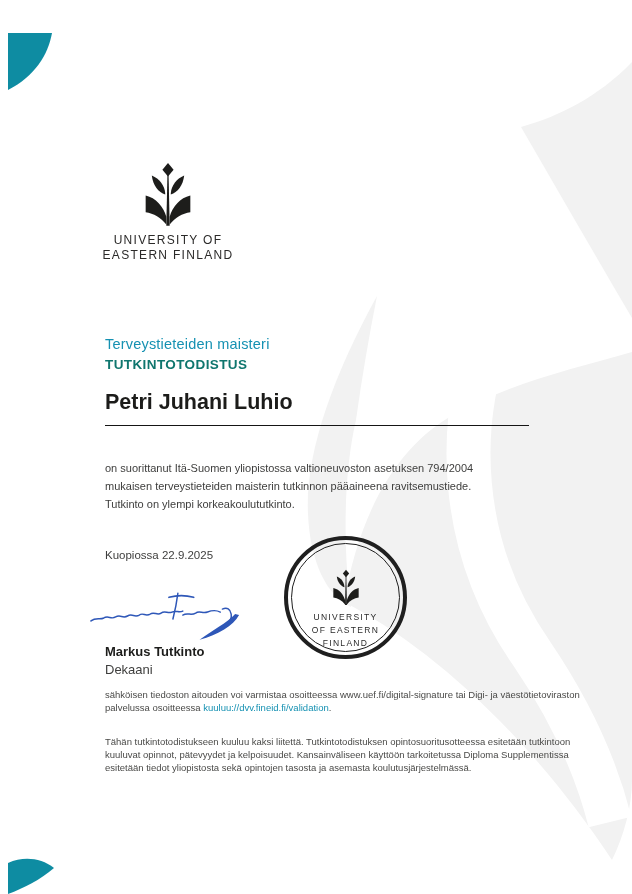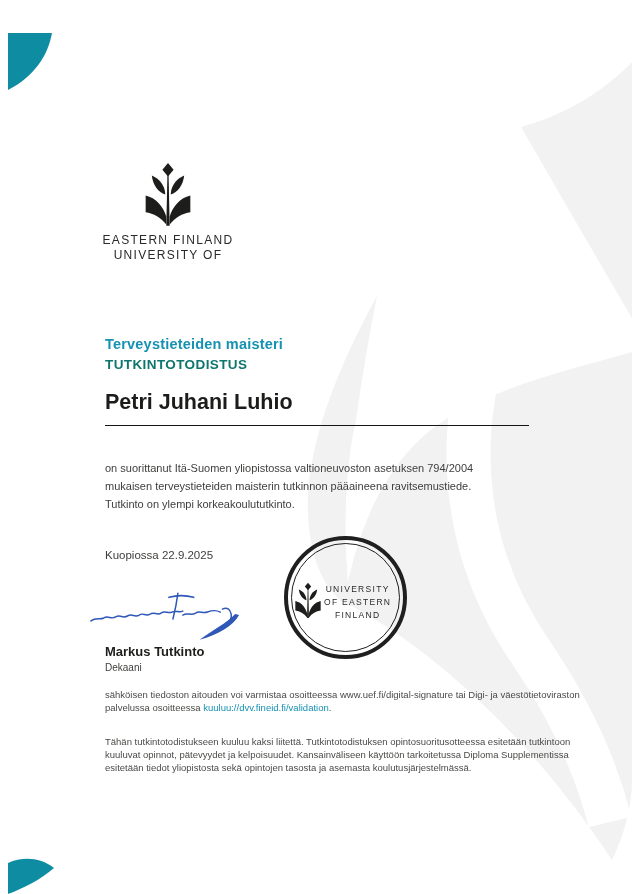--- a/index.html
+++ b/index.html
@@ -13,35 +13,35 @@
   
   #watermark{position:absolute;inset:0;z-index:0;}
   
   .flame{position:absolute;z-index:1;}
   
   #logo{left:140px;top:162px;z-index:2;}
   #wordmark{left:88px;top:233px;width:160px;text-align:center;z-index:2;
     font-size:12px;letter-spacing:1.3px;line-height:15px;color:#2b2a29;}
   
   #doc-type{left:105px;top:313px;font-size:13.5px;font-weight:bold;color:#0f766e;letter-spacing:.4px;z-index:2;margin-top:44px;}
-  #degree{left:105px;top:336px;font-size:14.5px;font-weight:bold;color:#1591b2;letter-spacing:.2px;z-index:2;}
+  #degree{left:105px;top:336px;font-size:14.5px;font-weight:normal;color:#1591b2;letter-spacing:.2px;z-index:2;}
   #recipient{left:105px;top:378px;font-size:21.5px;font-weight:bold;color:#1c1c1a;z-index:2;margin-top:12px;}
   #divider{left:105px;top:425px;width:424px;height:0;border-top:1.4px solid #151515;z-index:2;}
   
   #statement{left:105px;top:459px;width:480px;font-size:11px;line-height:18px;color:#3e3e3d;white-space:pre-line;z-index:2;}
   #place-date{left:105px;top:549px;font-size:11.5px;color:#3e3e3d;z-index:2;}
   
   #signature{left:88px;top:591px;z-index:3;}
   #signer-name{left:105px;top:644px;font-size:13px;font-weight:bold;color:#1d1d1b;z-index:2;}
-  #signer-title{left:105px;top:662px;font-size:10px;color:#3e3e3d;z-index:2;}
+  #signer-title{left:105px;top:662px;font-size:13px;color:#3e3e3d;z-index:2;}
   
   #stamp{left:284px;top:536px;width:123px;height:123px;border-radius:50%;
     border:4.5px solid #1f1f1f;box-sizing:border-box;z-index:2;}
   #stamp-inner{position:absolute;inset:3px;border-radius:50%;border:1.3px solid #1f1f1f;
-    display:flex;flex-direction:row;align-items:center;justify-content:flex-start;padding-top:6px;box-sizing:border-box;}
+    display:flex;flex-direction:column;align-items:center;justify-content:flex-start;padding-top:25px;box-sizing:border-box;}
   #stamp-text{margin-top:4px;text-align:center;font-size:8.5px;letter-spacing:1.3px;line-height:13px;color:#2a2a2a;white-space:pre-line;}
   
   .fine{left:105px;width:478px;font-size:9.5px;line-height:12.9px;color:#4a4a48;z-index:2;}
   #fine1{top:689px;}
   #fine2{top:736px;white-space:pre-line;}
   .link{color:#1591b2;}
 </style>
 </head>
 <body>
 
@@ -63,22 +63,22 @@
   <g fill="#1d1d1b">
     <path d="M50,2 L60,14 L50,26 L40,14 Z"></path>
     <path d="M49,20 L51,20 L53,114 L47,114 Z"></path>
     <path d="M45,58 C33,54 23,42 21,24 C35,30 44,42 45,56 Z"></path>
     <path d="M55,58 C67,54 77,42 79,24 C65,30 56,42 55,56 Z"></path>
     <path d="M47,112 C38,100 24,92 10,90 L10,60 C28,64 42,80 47,98 Z"></path>
     <path d="M53,112 C62,100 76,92 90,90 L90,60 C72,64 58,80 53,98 Z"></path>
   </g>
 </svg>
 <div id="wordmark" class="abs">
+  <div>UNIVERSITY OF</div>
   <div>EASTERN FINLAND</div>
-  <div>UNIVERSITY OF</div>
 </div>
 
 <div id="doc-type" class="abs">TUTKINTOTODISTUS</div>
 <div id="degree" class="abs">Terveystieteiden maisteri</div>
 <div id="recipient" class="abs">Petri Juhani Luhio</div>
 <div id="divider" class="abs"></div>
 
 <div id="statement" class="abs">on suorittanut Itä-Suomen yliopistossa valtioneuvoston asetuksen 794/2004
 mukaisen terveystieteiden maisterin tutkinnon pääaineena ravitsemustiede.
 Tutkinto on ylempi korkeakoulututkinto.</div>

